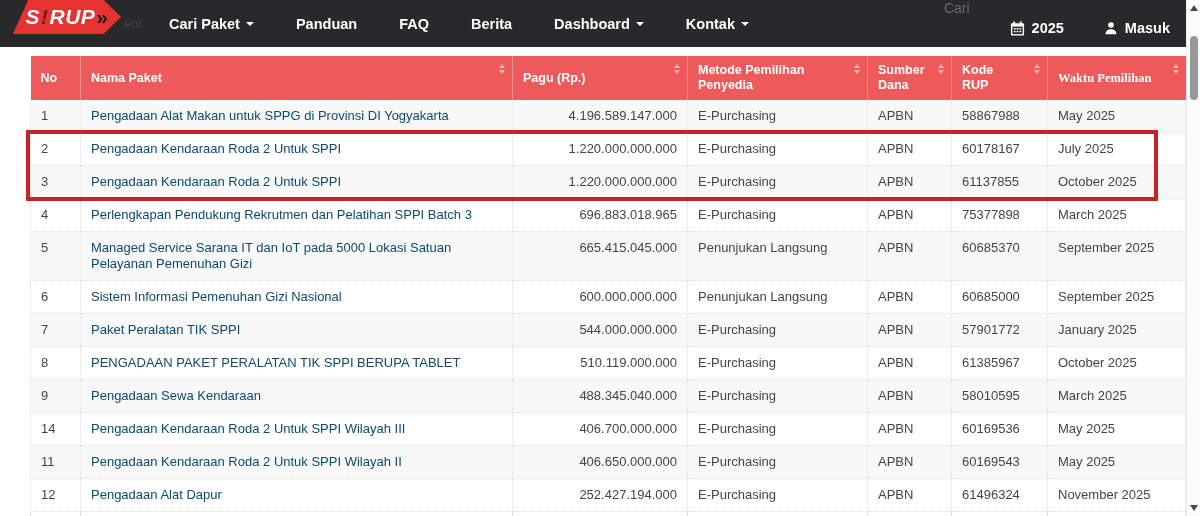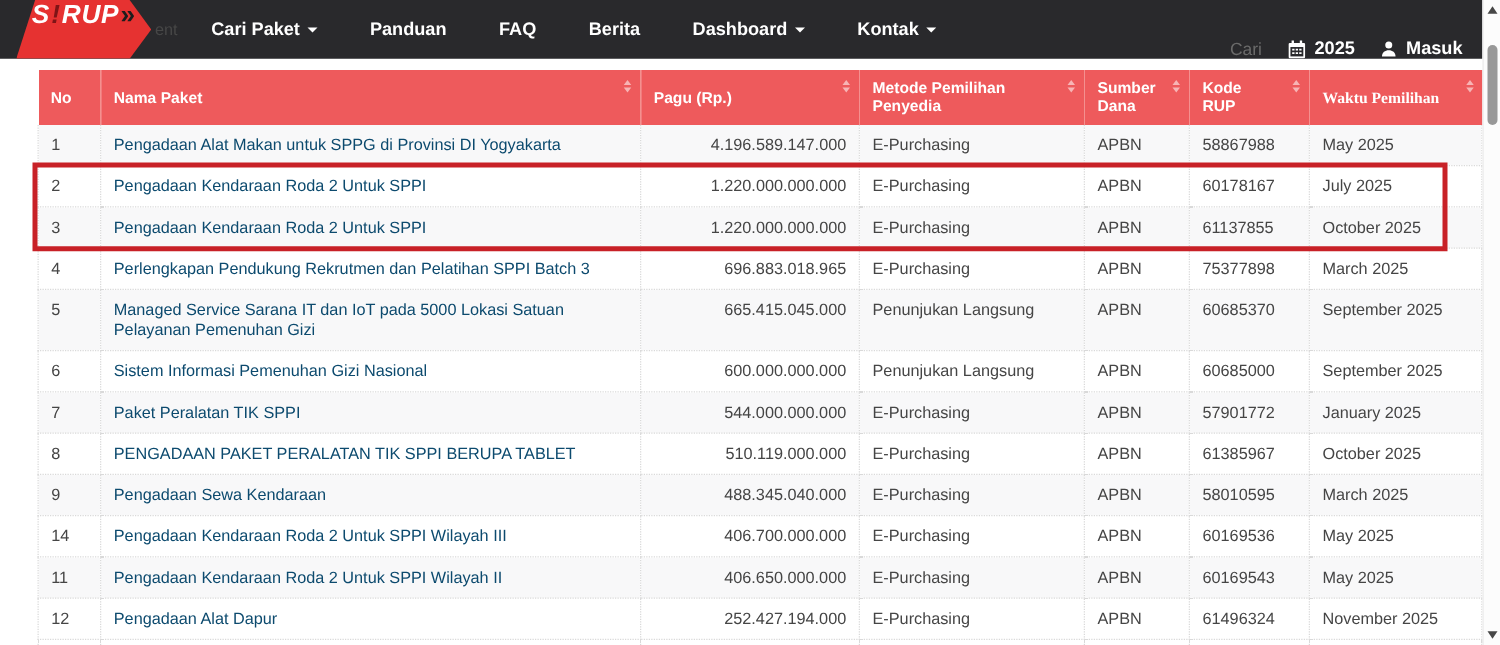--- a/index.html
+++ b/index.html
@@ -3,35 +3,35 @@
 <meta charset="utf-8">
 <style>
   * { box-sizing: border-box; margin: 0; padding: 0; }
   html,body { width:1200px; height:516px; overflow:hidden; background:#fff;
     font-family:"Liberation Sans", sans-serif; position:relative; }
 
   
   .navbar { position:absolute; top:0; left:0; width:1186px; height:47px;
     background:#29292c; display:flex; align-items:center; z-index:3; }
   .hidden-text { position:absolute; left:124px; top:16px; color:#474747; font-size:13px; z-index:1; }
-  .logo { position:absolute; left:13px; top:0; width:108px; height:47px; background:#e63231;
+  .logo { position:absolute; left:13px; top:0; width:108px; height:34px; background:#e63231;
     clip-path:polygon(14% 0, 84% 0, 100% 50%, 84% 100%, 0% 100%);
-    display:flex; justify-content:center; z-index:2;
+    display:flex; align-items:center; justify-content:center; z-index:2;
     color:#fff; font-weight:bold; font-style:italic; font-size:21px; letter-spacing:.5px; cursor:pointer; }
   .logo-i { color:#7e1416; margin:0 1px; }
   .logo-chev { color:#1d1d1d; font-style:normal; margin-left:1px; }
   .nav-menu { display:flex; align-items:center; margin-left:148px; z-index:2; }
   .nav-item { color:#fff; font-size:14.5px; font-weight:600; padding:0 21px; height:47px;
     display:flex; align-items:center; cursor:pointer; white-space:nowrap; }
   .caret { display:inline-block; margin-left:6px; width:0; height:0;
     border-left:4px solid transparent; border-right:4px solid transparent; border-top:4px solid #fff; }
-  .nav-right { position:absolute; right:16px; top:0; height:47px; display:flex; align-items:flex-end; gap:20px; }
+  .nav-right { position:absolute; right:16px; top:0; height:47px; display:flex; align-items:flex-start; gap:40px; }
   .nav-cari { color:#6a6a6a; font-size:14px; cursor:pointer; }
   .nav-year, .nav-login { color:#fff; font-size:14.5px; font-weight:600; display:flex;
-    align-items:center; gap:7px; cursor:pointer; }
+    align-items:center; gap:7px; cursor:pointer;margin-top:20px; }
 
   
   .table-wrap { position:absolute; left:30px; top:56px; width:1155px; z-index:1; }
   table.tbl { border-collapse:collapse; table-layout:fixed; width:1155px; }
   .tbl thead th { background:#ee5a5c; color:#fff; font-size:12.5px; font-weight:bold;
     text-align:left; vertical-align:middle; height:44px; padding:5px 26px 5px 10px;
     position:relative; border-right:1px solid #f4908f; line-height:15px; cursor:pointer; }
   .tbl thead th:last-child { border-right:none;font-family:Liberation Serif, serif; }
   .sort { position:absolute; right:7px; top:8px; }
   .sort i { display:block; width:0; height:0; border-left:3.5px solid transparent; border-right:3.5px solid transparent; }

